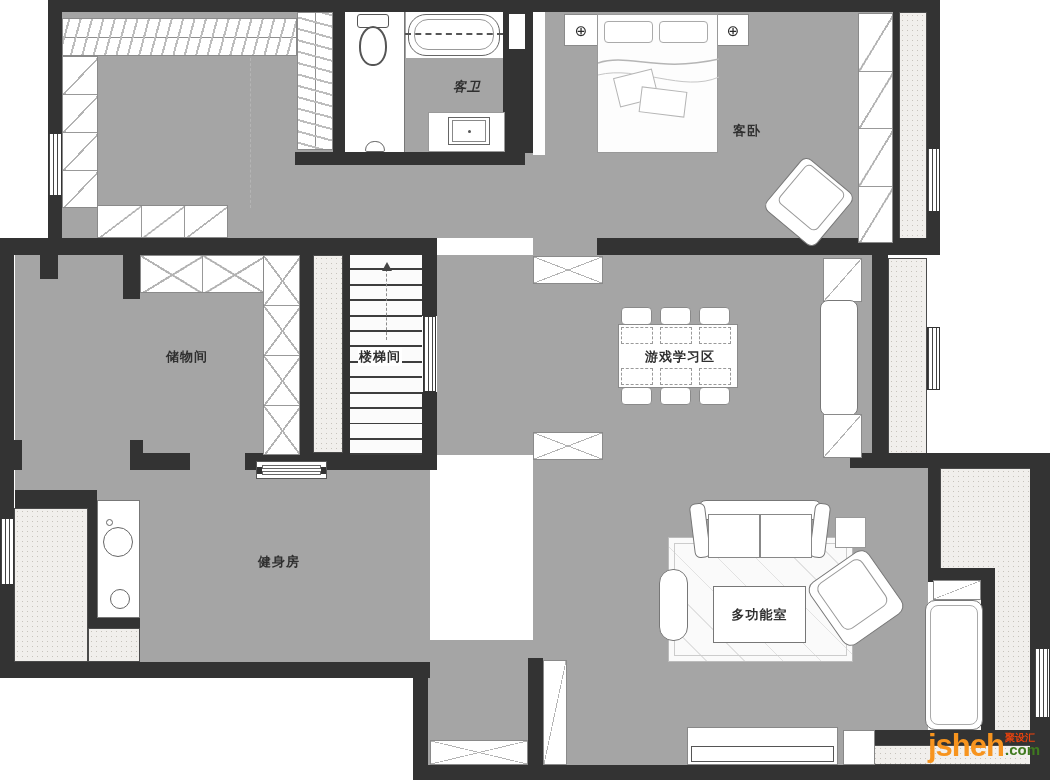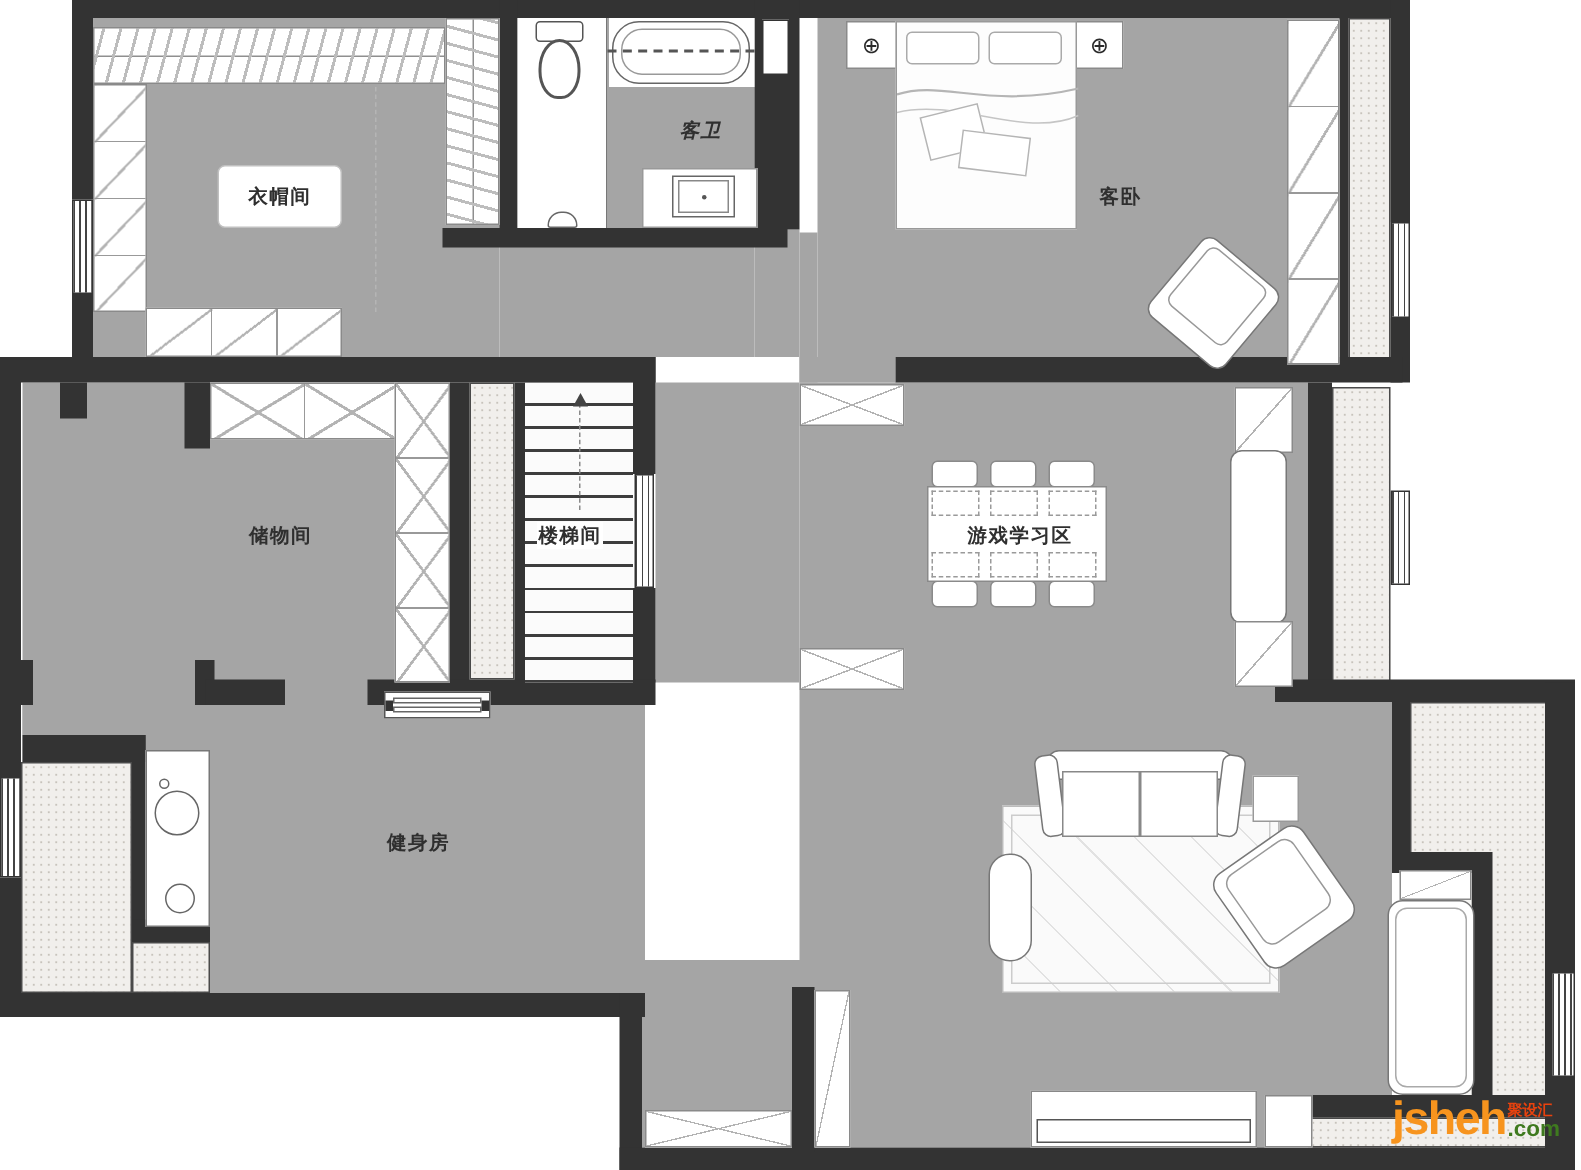--- a/index.html
+++ b/index.html
@@ -13,21 +13,21 @@
          background-size:5px 5px;border:1px solid #4a4a4a;}
   .fw{background:#ffffff;border:1px solid #8a8a8a;}
   .window-v{background:#fff;border:1px solid #333;
             background-image:repeating-linear-gradient(to right,#444 0 1px,transparent 1px 4px);}
   .cab-d{background-color:#fff;border:1px solid #8a8a8a;}
   .label{position:absolute;color:#2f2f2f;font-size:13px;font-weight:700;letter-spacing:1px;white-space:nowrap;}
   .labelbox{background:#fff;border:1px solid #c0c0c0;border-radius:5px;display:flex;align-items:center;justify-content:center;}
   .dashedsq{border:1px dashed #9a9a9a;background:transparent;}
   .chair{background:#fff;border:1px solid #8a8a8a;border-radius:4px;}
   .lamp{color:#2a2a2a;font-size:15px;line-height:1;}
-  .wm{position:absolute;left:928px;top:733px;display:flex;align-items:flex-end;z-index:60;}
+  .wm{position:absolute;left:928px;top:733px;display:flex;z-index:60;}
   .wm-brand{color:#f7941e;font-weight:900;font-size:31px;line-height:0.85;letter-spacing:-1px;}
   .wm-right{display:flex;flex-direction:column;align-items:flex-start;margin-left:1px;}
   .wm-cn{color:#e8420e;font-size:10px;font-weight:700;line-height:1;}
   .wm-com{color:#3f7a1f;font-size:15px;font-weight:900;line-height:0.9;}
 </style>
 </head>
 <body>
 
 <div class="plan">
 
@@ -107,23 +107,20 @@
   <div class="abs fw" style="left:297px;top:12px;width:36px;height:138px;
        background-image:repeating-linear-gradient(15deg,transparent 0 5px,#bdbdbd 5px 7px,transparent 7px 11px),linear-gradient(#8f8f8f,#8f8f8f);
        background-size:auto,1px 100%;background-position:0 0,17px 0;background-repeat:repeat,no-repeat;"></div>
   <div class="abs cab-d" style="left:62px;top:56px;width:36px;height:152px;
        background-image:repeating-linear-gradient(to bottom,transparent 0 37px,#999 37px 38px),linear-gradient(to bottom right,transparent 48.5%,#b3b3b3 48.5%,#b3b3b3 51.5%,transparent 51.5%);
        background-size:auto,36px 38px;"></div>
   <div class="abs cab-d" style="left:97px;top:205px;width:131px;height:33px;
        background-image:repeating-linear-gradient(to right,transparent 0 42.6px,#999 42.6px 43.6px),linear-gradient(to bottom right,transparent 48.5%,#b3b3b3 48.5%,#b3b3b3 51.5%,transparent 51.5%);
        background-size:auto,43.6px 33px;"></div>
   <div class="abs" style="left:250px;top:58px;width:0;height:150px;border-left:1px dashed #b5b5b5;"></div>
-  <div class="abs labelbox" style="left:145px;top:110px;width:83px;height:42px;">
-    <span class="label" style="position:static;">衣帽间</span>
-  </div>
 
   <div class="abs" style="left:345px;top:12px;width:60px;height:140px;background:#fff;border-right:1px solid #777;"></div>
   <div class="abs fw" style="left:357px;top:14px;width:32px;height:14px;border-radius:3px;border-color:#555;"></div>
   <div class="abs" style="left:359px;top:26px;width:28px;height:40px;background:#fff;border:2px solid #555;border-radius:50% 50% 46% 46%;"></div>
   <div class="abs" style="left:365px;top:141px;width:20px;height:11px;background:#fff;border:1px solid #666;border-radius:10px 10px 2px 2px;"></div>
   <div class="abs" style="left:406px;top:12px;width:97px;height:46px;background:#fff;"></div>
   <div class="abs" style="left:408px;top:14px;width:92px;height:42px;background:#fff;border:1.5px solid #666;border-radius:18px;"></div>
   <div class="abs" style="left:414px;top:19px;width:80px;height:31px;border:1px solid #999;border-radius:14px;"></div>
   <div class="abs" style="left:405px;top:33px;width:98px;height:0;border-top:2px dashed #555;"></div>
   <div class="abs fw" style="left:428px;top:112px;width:77px;height:40px;border-color:#999;"></div>
@@ -217,20 +214,23 @@
     <div class="abs" style="left:5px;top:5px;width:173px;height:113px;border:1px solid #ccc;"></div>
   </div>
   <div class="abs" style="left:694px;top:500px;width:132px;height:62px;">
     <div class="abs" style="left:4px;top:0;width:124px;height:20px;background:#fff;border:1.5px solid #777;border-radius:8px 8px 2px 2px;"></div>
     <div class="abs" style="left:-2px;top:3px;width:16px;height:55px;background:#fff;border:1.5px solid #777;border-radius:6px;transform:rotate(-7deg);"></div>
     <div class="abs" style="left:118px;top:3px;width:16px;height:55px;background:#fff;border:1.5px solid #777;border-radius:6px;transform:rotate(7deg);"></div>
     <div class="abs" style="left:14px;top:14px;width:52px;height:44px;background:#fff;border:1px solid #888;"></div>
     <div class="abs" style="left:66px;top:14px;width:52px;height:44px;background:#fff;border:1px solid #888;"></div>
   </div>
   <div class="abs fw" style="left:835px;top:517px;width:31px;height:31px;border-color:#999;"></div>
+  <div class="abs fw" style="left:713px;top:586px;width:93px;height:57px;border-color:#777;display:flex;align-items:center;justify-content:center;">
+    <span class="label" style="position:static;">多功能室</span>
+  </div>
   <div class="abs" style="left:820px;top:560px;width:72px;height:76px;transform:rotate(-35deg);">
     <div class="abs" style="left:0;top:0;width:72px;height:76px;background:#fff;border:1.5px solid #777;border-radius:10px;"></div>
     <div class="abs" style="left:8px;top:5px;width:54px;height:56px;background:#fff;border:1px solid #999;border-radius:8px;"></div>
   </div>
   <div class="abs" style="left:659px;top:569px;width:29px;height:72px;background:#fff;border:1.5px solid #777;border-radius:14px;"></div>
   <div class="abs fw" style="left:687px;top:727px;width:151px;height:38px;border-color:#888;">
     <div class="abs" style="left:3px;top:18px;width:143px;height:16px;border:1px solid #555;background:#fff;"></div>
   </div>
   <div class="abs fw" style="left:843px;top:730px;width:32px;height:35px;border-color:#888;"></div>
 

